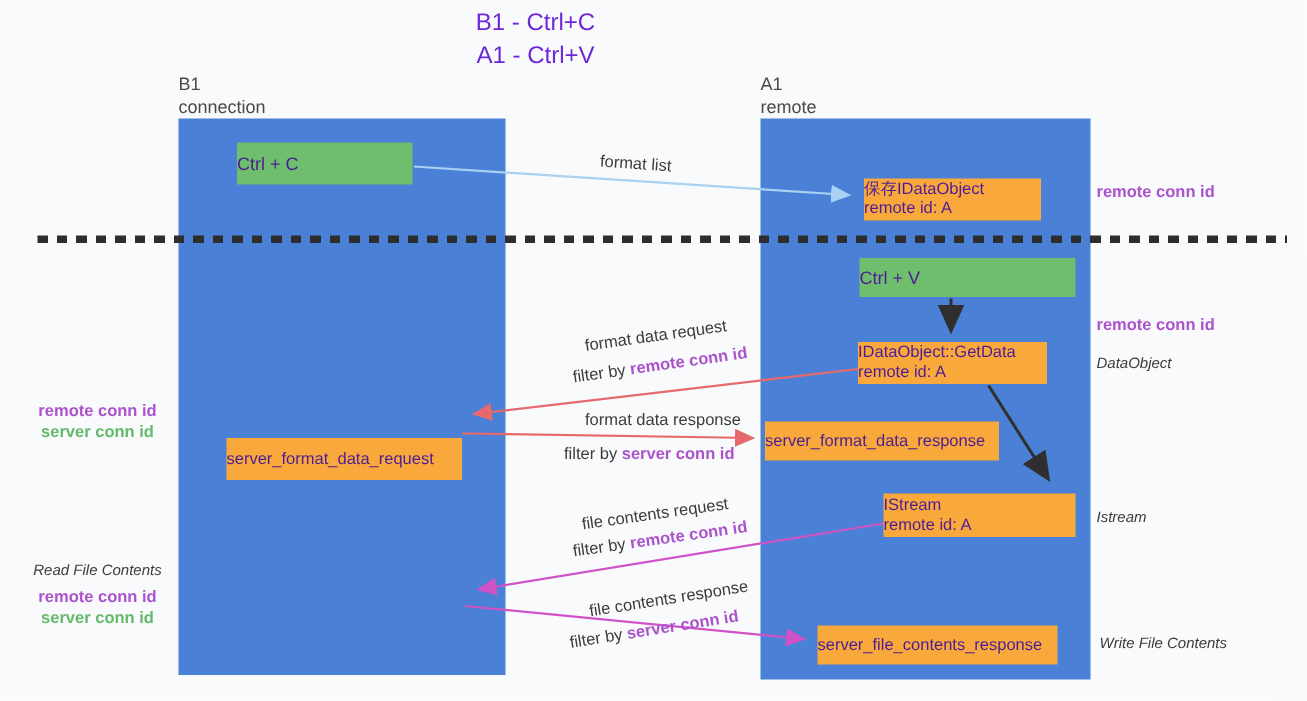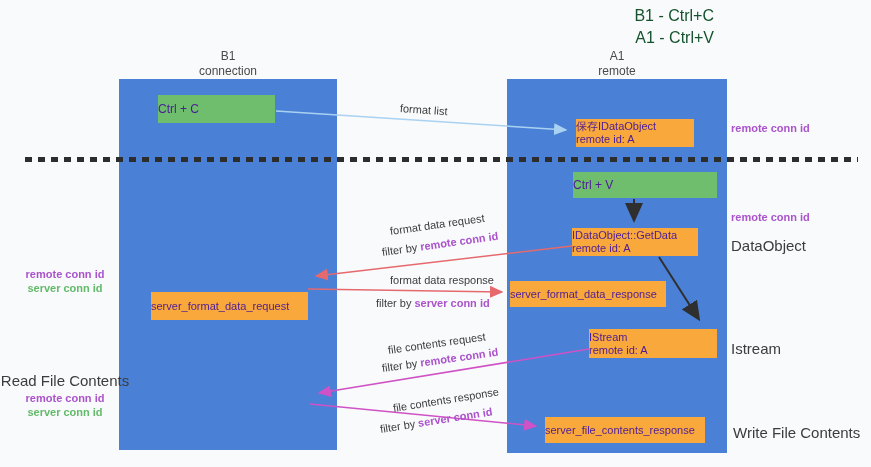--- a/index.html
+++ b/index.html
@@ -1,31 +1,31 @@
 <!DOCTYPE html>
 <html><head>
 <meta charset="utf-8">
 <style>
   html,body{margin:0;padding:0;}
   .canvas{position:relative;width:871px;height:467px;background:#f9fafb;
           font-family:"Liberation Sans",sans-serif;overflow:hidden;}
-  .title{position:absolute;top:5px;left:0;width:714px;text-align:right;
-         font-size:16px;line-height:22px;color:#14532d;z-index:3;}
-  .col-header{position:absolute;text-align:center;font-size:12px;line-height:15px;
+  .title{position:absolute;top:5px;left:0;width:714px;text-align:center;
+         font-size:16px;line-height:22px;color:#6d28d9;z-index:3;}
+  .col-header{position:absolute;text-align:left;font-size:12px;line-height:15px;
               color:#4a4a4a;z-index:3;}
   .lane{position:absolute;background:#4a80d5;z-index:1;}
   .lane-left{left:119px;top:79px;width:218px;height:371px;}
   .lane-right{left:507px;top:79px;width:220px;height:374px;}
   .box{position:absolute;display:flex;flex-direction:column;align-items:flex-start;
        justify-content:center;color:#4c1d95;text-align:center;font-size:11px;
        line-height:13px;z-index:3;white-space:nowrap;}
   .orange{background:#f9a83c;}
   .green{background:#6ebe6e;font-size:12px;}
   .lbl{position:absolute;font-size:11px;color:#3c3c3c;white-space:nowrap;z-index:3;}
-  .lbl12{font-size:15px;}
+  .lbl12{font-size:10px;font-style:italic;}
   .bold-purple{color:#ab53cc;font-weight:bold;}
   .bold-green{color:#64ba6b;font-weight:bold;}
   .rot{transform:rotate(-8deg);transform-origin:left center;}
   .rot2{transform:rotate(-9deg);transform-origin:left center;}
   .rot-dn{transform:rotate(4deg);transform-origin:left center;}
   .gap{margin-right:3px;}
   .dashline{position:absolute;left:25px;top:157px;width:833px;height:5px;z-index:4;
             background:repeating-linear-gradient(90deg,#2d2d2d 0 7px,transparent 7px 13px);}
   .edges{position:absolute;left:0;top:0;z-index:2;pointer-events:none;}
   .ann-stack{display:flex;flex-direction:column;align-items:center;text-align:center;}

